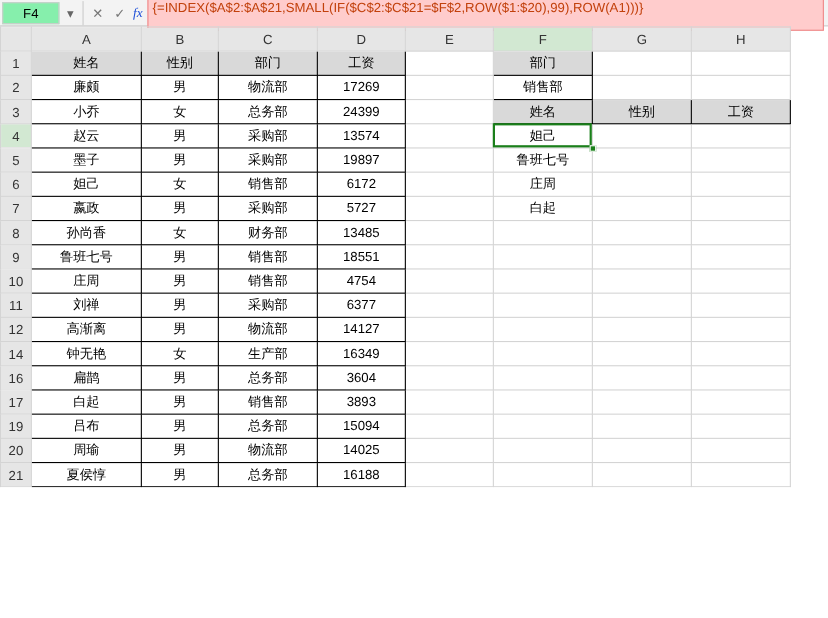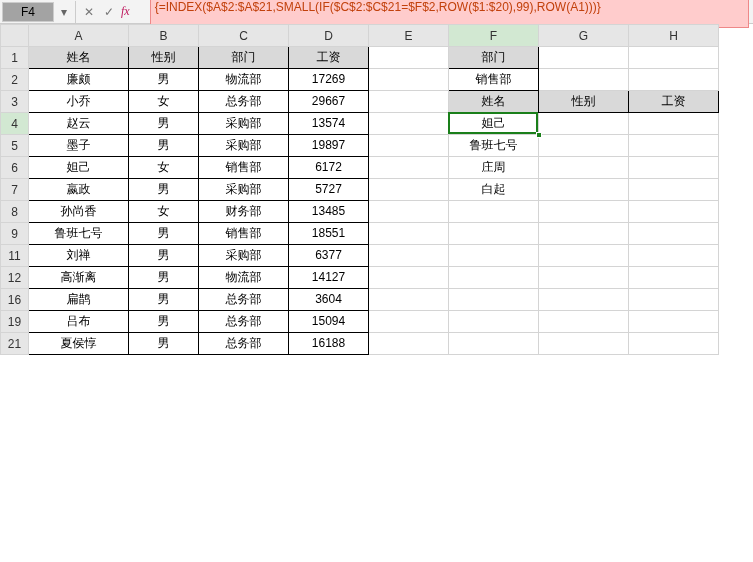--- a/index.html
+++ b/index.html
@@ -1,23 +1,23 @@
 <!DOCTYPE html>
 <html><head>
 <meta charset="utf-8">
 <style>
   * { box-sizing: border-box; margin: 0; padding: 0; }
   body { font-family: "Microsoft YaHei", "SimSun", Arial, sans-serif; font-size: 12px; background: #fff; color: #000; user-select: none; }
 
   .formula-bar { display: flex; align-items: center; height: 24px; border-bottom: 1px solid #ccc; background: #f3f3f3; }
-  .name-box { width: 52px; height: 20px; border: 1px solid #ccc; background: #a3a3a3; text-align: center; line-height: 18px; margin: 0 2px; }
+  .name-box { width: 52px; height: 20px; border: 1px solid #ccc; background: #86efac; text-align: center; line-height: 18px; margin: 0 2px; }
   .nb-arrow { width: 16px; text-align:center; color:#666; }
   .fb-sep { width:1px; height:22px; background:#ccc; margin:0 3px; }
   .fb-btn { width: 20px; text-align: center; color: #777; cursor: pointer; }
-  .fx-label { font-style: italic; font-family: "Times New Roman", serif; margin: 0 20px 0 2px; color:#be185d;}
+  .fx-label { font-style: italic; font-family: "Times New Roman", serif; margin: 0 4px 0 2px; color:#1d4ed8;}
   .formula-input { flex: 1; height: 32px; line-height: 20px; background: #fcc; border: 1px solid #e88; padding: 0 4px; font-size: 12px; color:#c2410c; margin-right:4px;}
 
   .grid-wrap { position: relative; }
   table { border-collapse: collapse; table-layout: fixed; }
   th, td { border: 1px solid #d4d4d4; height: 22px; padding: 0; text-align: center; font-weight: normal; background:#fff; overflow:hidden; white-space:nowrap;}
   .col-head th { background: #e6e6e6; color: #333; font-size:12px; }
   .row-head { background: #e6e6e6; color: #333; width: 28px; font-size:12px;}
   .corner { background: #e6e6e6; width: 28px; }
 
   .col-head th.active-col, .row-head.active-row { background: #d2e8d2; }
@@ -114,21 +114,21 @@
           <td id="cell-A3" class="bordered">
             <span class="cellv">小乔</span>
           </td>
           <td id="cell-B3" class="bordered">
             <span class="cellv">女</span>
           </td>
           <td id="cell-C3" class="bordered">
             <span class="cellv">总务部</span>
           </td>
           <td id="cell-D3" class="bordered">
-            <span class="cellv">29667</span>
+            <span class="cellv">24399</span>
           </td>
           <td id="cell-E3" class=""></td>
           <td id="cell-F3" class="bordered header-cell">
             <span class="cellv">姓名</span>
           </td>
           <td id="cell-G3" class="bordered header-cell">
             <span class="cellv">性别</span>
           </td>
           <td id="cell-H3" class="bordered header-cell">
             <span class="cellv">工资</span>
@@ -250,20 +250,39 @@
           </td>
           <td id="cell-D9" class="bordered">
             <span class="cellv">18551</span>
           </td>
           <td id="cell-E9" class=""></td>
           <td id="cell-F9" class=""></td>
           <td id="cell-G9" class=""></td>
           <td id="cell-H9" class=""></td>
         </tr>
         <tr>
+          <td class="row-head">10</td>
+          <td id="cell-A10" class="bordered">
+            <span class="cellv">庄周</span>
+          </td>
+          <td id="cell-B10" class="bordered">
+            <span class="cellv">男</span>
+          </td>
+          <td id="cell-C10" class="bordered">
+            <span class="cellv">销售部</span>
+          </td>
+          <td id="cell-D10" class="bordered">
+            <span class="cellv">4754</span>
+          </td>
+          <td id="cell-E10" class=""></td>
+          <td id="cell-F10" class=""></td>
+          <td id="cell-G10" class=""></td>
+          <td id="cell-H10" class=""></td>
+        </tr>
+        <tr>
           <td class="row-head">11</td>
           <td id="cell-A11" class="bordered">
             <span class="cellv">刘禅</span>
           </td>
           <td id="cell-B11" class="bordered">
             <span class="cellv">男</span>
           </td>
           <td id="cell-C11" class="bordered">
             <span class="cellv">采购部</span>
           </td>
@@ -288,56 +307,113 @@
           </td>
           <td id="cell-D12" class="bordered">
             <span class="cellv">14127</span>
           </td>
           <td id="cell-E12" class=""></td>
           <td id="cell-F12" class=""></td>
           <td id="cell-G12" class=""></td>
           <td id="cell-H12" class=""></td>
         </tr>
         <tr>
+          <td class="row-head">14</td>
+          <td id="cell-A14" class="bordered">
+            <span class="cellv">钟无艳</span>
+          </td>
+          <td id="cell-B14" class="bordered">
+            <span class="cellv">女</span>
+          </td>
+          <td id="cell-C14" class="bordered">
+            <span class="cellv">生产部</span>
+          </td>
+          <td id="cell-D14" class="bordered">
+            <span class="cellv">16349</span>
+          </td>
+          <td id="cell-E14" class=""></td>
+          <td id="cell-F14" class=""></td>
+          <td id="cell-G14" class=""></td>
+          <td id="cell-H14" class=""></td>
+        </tr>
+        <tr>
           <td class="row-head">16</td>
           <td id="cell-A16" class="bordered">
             <span class="cellv">扁鹊</span>
           </td>
           <td id="cell-B16" class="bordered">
             <span class="cellv">男</span>
           </td>
           <td id="cell-C16" class="bordered">
             <span class="cellv">总务部</span>
           </td>
           <td id="cell-D16" class="bordered">
             <span class="cellv">3604</span>
           </td>
           <td id="cell-E16" class=""></td>
           <td id="cell-F16" class=""></td>
           <td id="cell-G16" class=""></td>
           <td id="cell-H16" class=""></td>
         </tr>
         <tr>
+          <td class="row-head">17</td>
+          <td id="cell-A17" class="bordered">
+            <span class="cellv">白起</span>
+          </td>
+          <td id="cell-B17" class="bordered">
+            <span class="cellv">男</span>
+          </td>
+          <td id="cell-C17" class="bordered">
+            <span class="cellv">销售部</span>
+          </td>
+          <td id="cell-D17" class="bordered">
+            <span class="cellv">3893</span>
+          </td>
+          <td id="cell-E17" class=""></td>
+          <td id="cell-F17" class=""></td>
+          <td id="cell-G17" class=""></td>
+          <td id="cell-H17" class=""></td>
+        </tr>
+        <tr>
           <td class="row-head">19</td>
           <td id="cell-A19" class="bordered">
             <span class="cellv">吕布</span>
           </td>
           <td id="cell-B19" class="bordered">
             <span class="cellv">男</span>
           </td>
           <td id="cell-C19" class="bordered">
             <span class="cellv">总务部</span>
           </td>
           <td id="cell-D19" class="bordered">
             <span class="cellv">15094</span>
           </td>
           <td id="cell-E19" class=""></td>
           <td id="cell-F19" class=""></td>
           <td id="cell-G19" class=""></td>
           <td id="cell-H19" class=""></td>
+        </tr>
+        <tr>
+          <td class="row-head">20</td>
+          <td id="cell-A20" class="bordered">
+            <span class="cellv">周瑜</span>
+          </td>
+          <td id="cell-B20" class="bordered">
+            <span class="cellv">男</span>
+          </td>
+          <td id="cell-C20" class="bordered">
+            <span class="cellv">物流部</span>
+          </td>
+          <td id="cell-D20" class="bordered">
+            <span class="cellv">14025</span>
+          </td>
+          <td id="cell-E20" class=""></td>
+          <td id="cell-F20" class=""></td>
+          <td id="cell-G20" class=""></td>
+          <td id="cell-H20" class=""></td>
         </tr>
         <tr>
           <td class="row-head">21</td>
           <td id="cell-A21" class="bordered">
             <span class="cellv">夏侯惇</span>
           </td>
           <td id="cell-B21" class="bordered">
             <span class="cellv">男</span>
           </td>
           <td id="cell-C21" class="bordered">

